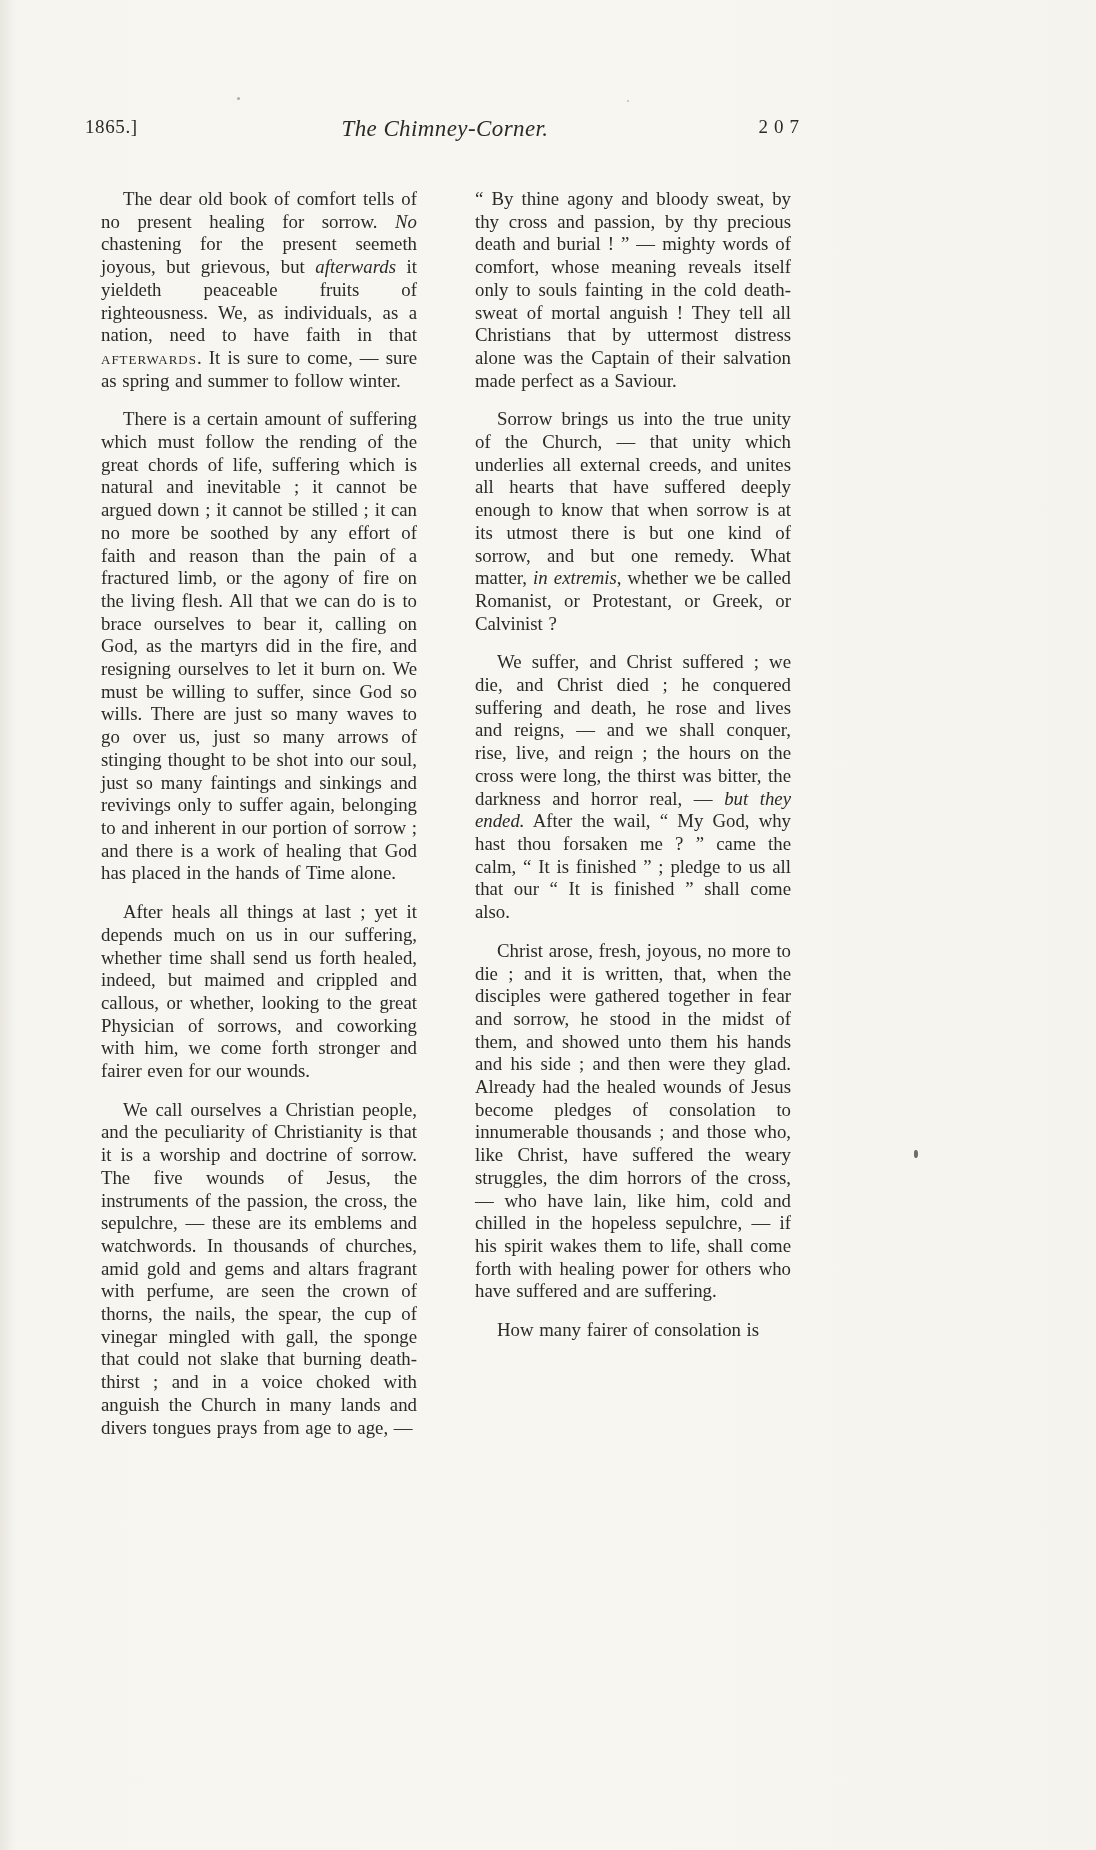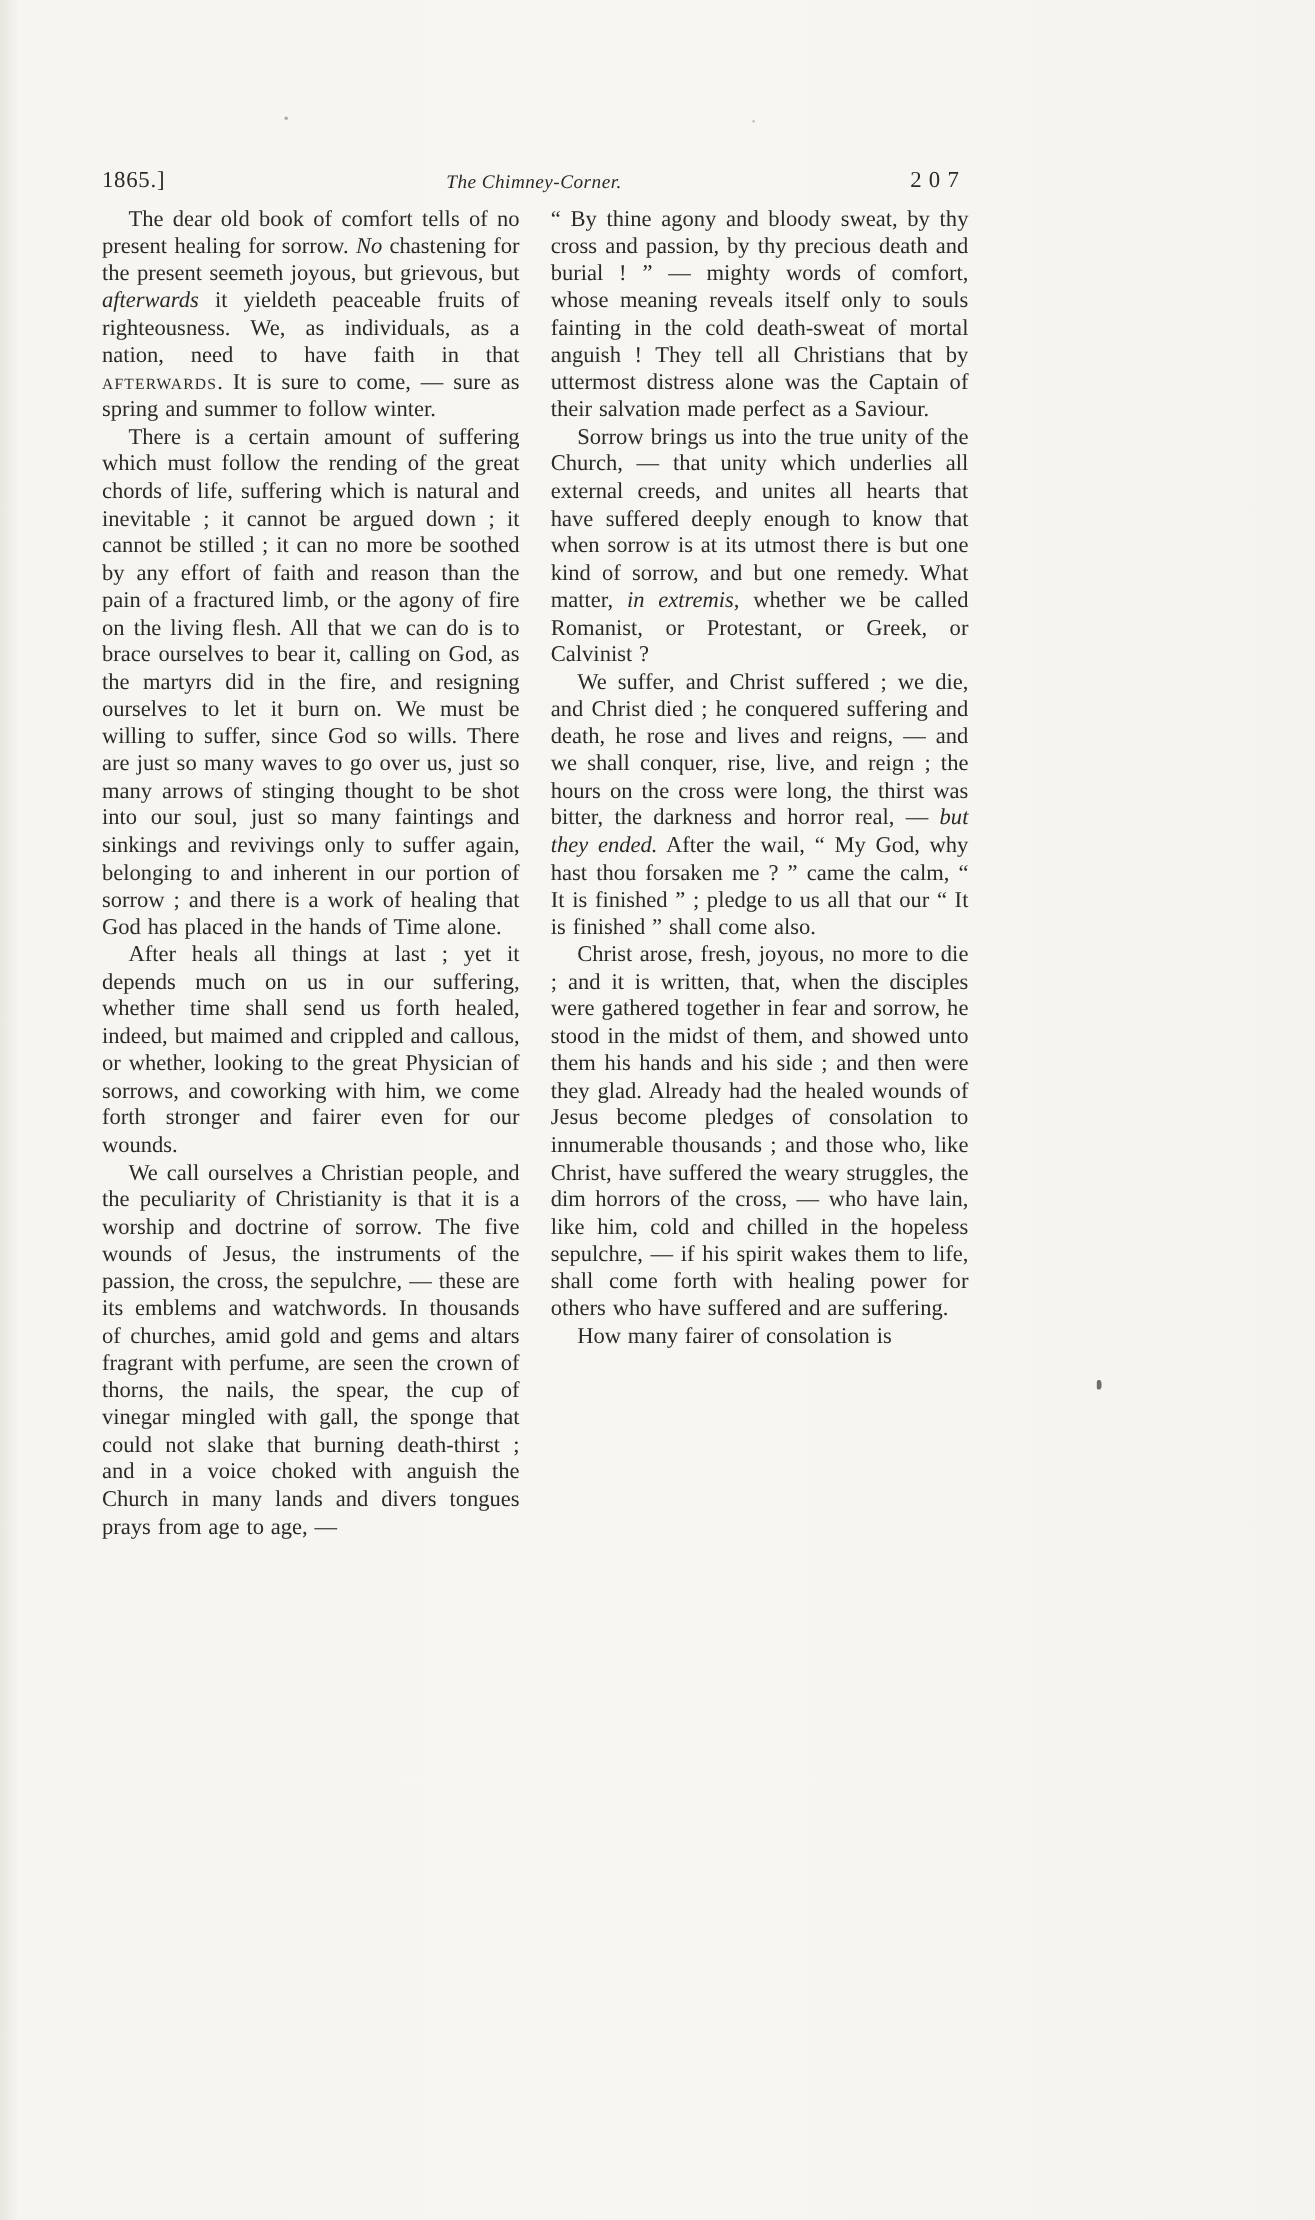--- a/index.html
+++ b/index.html
@@ -15,36 +15,36 @@
     position: relative;
     overflow: hidden;
   }
   .page {
     position: absolute;
     inset: 0;
     background: linear-gradient(90deg, #e8e6df 0px, #f6f5f0 16px, #f7f6f1 55%, #f4f3ed 100%);
   }
   .page-header {
     position: absolute;
-    top: 140px;
+    top: 116px;
     left: 85px;
     width: 720px;
     display: flex;
-    align-items: flex-end;
+    align-items: flex-start;
   }
   .year {
     font-size: 19px;
     width: 130px;
     letter-spacing: 0.6px;
   }
   .running-title {
     flex: 1;
     text-align: center;
     font-style: italic;
-    font-size: 16px;
+    font-size: 23px;
     letter-spacing: 0.4px;
   }
   .page-number {
     width: 130px;
     text-align: right;
     font-size: 19px;
     letter-spacing: 6px;
   }
   .columns {
     position: absolute;
@@ -55,21 +55,21 @@
     gap: 26px;
   }
   .col {
     width: 348px;
     font-size: 18.8px;
     line-height: 22.7px;
     text-align: justify;
     word-spacing: 1px;
   }
   .para {
-    margin: 0;
+    margin: 16px;
     text-indent: 22px;
   }
   .para.no-indent {
     text-indent: 0;
   }
   .sc {
     font-variant: small-caps;
     letter-spacing: 1px;
   }
   em {

